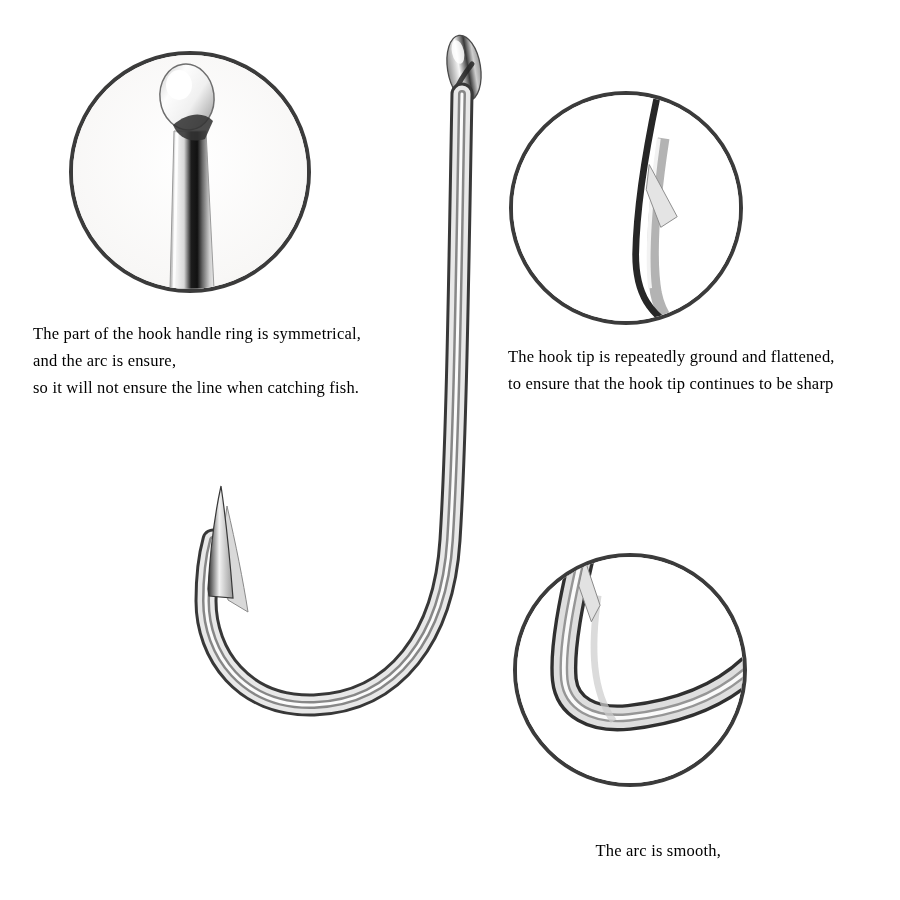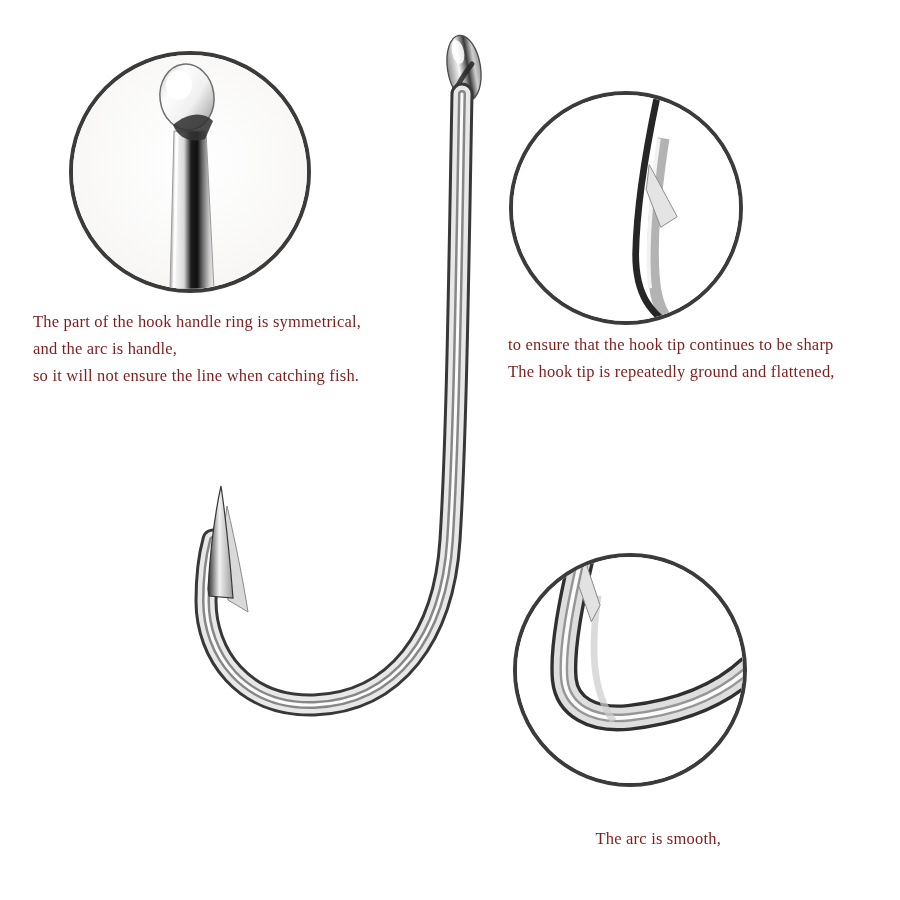--- a/index.html
+++ b/index.html
@@ -11,22 +11,22 @@
   .main-hook-svg{position:absolute;left:0;top:0;}
   .closeup{
     position:absolute;border:4px solid #3b3b3b;border-radius:50%;overflow:hidden;
     background:#ffffff;
   }
   .closeup svg{width:100%;height:100%;}
   .closeup-eye{left:69px;top:51px;width:234px;height:234px;}
   .closeup-tip{left:509px;top:91px;width:226px;height:226px;}
   .closeup-arc{left:513px;top:553px;width:226px;height:226px;}
   .note{
-    position:absolute;color:#7f1d1d;font-size:16.5px;line-height:27px;
-    white-space:nowrap;letter-spacing:0.2px;
+    position:absolute;color:#000000;font-size:16.5px;line-height:27px;
+    white-space:nowrap;letter-spacing:0.2px;margin-top:12px;
   }
   .note-eye{left:33px;top:308px;}
   .note-tip{left:508px;top:331px;}
   .note-arc{right:179px;top:825px;text-align:left;}
 </style>
 </head>
 <body>
 
 <div class="stage">
 
@@ -126,26 +126,26 @@
         <path d="M 69,-10 C 56,45 46,95 49,127 C 52,155 78,170 116,166 C 162,161 208,146 242,114" stroke="#969696" stroke-width="9"></path>
         <path d="M 69,-10 C 56,45 46,95 49,127 C 52,155 78,170 116,166 C 162,161 208,146 242,114" stroke="#fafafa" stroke-width="4"></path>
         <path d="M 84,40 C 76,95 78,140 100,170" stroke="#cccccc" stroke-width="7" opacity="0.7"></path>
         <path d="M 70,2 L 86,50 L 77,67 L 64,30 Z" fill="#e2e2e2" stroke="#858585" stroke-width="1"></path>
       </g>
     </svg>
   </div>
 
   <div class="note note-eye">
     <div class="note-line">The part of the hook handle ring is symmetrical,</div>
-    <div class="note-line">and the arc is handle,</div>
+    <div class="note-line">and the arc is ensure,</div>
     <div class="note-line">so it will not ensure the line when catching fish.</div>
   </div>
 
   <div class="note note-tip">
+    <div class="note-line">The hook tip is repeatedly ground and flattened,</div>
     <div class="note-line">to ensure that the hook tip continues to be sharp</div>
-    <div class="note-line">The hook tip is repeatedly ground and flattened,</div>
   </div>
 
   <div class="note note-arc">
     <div class="note-line">The arc is smooth,</div>
   </div>
 
 </div>
 
 </body></html>

